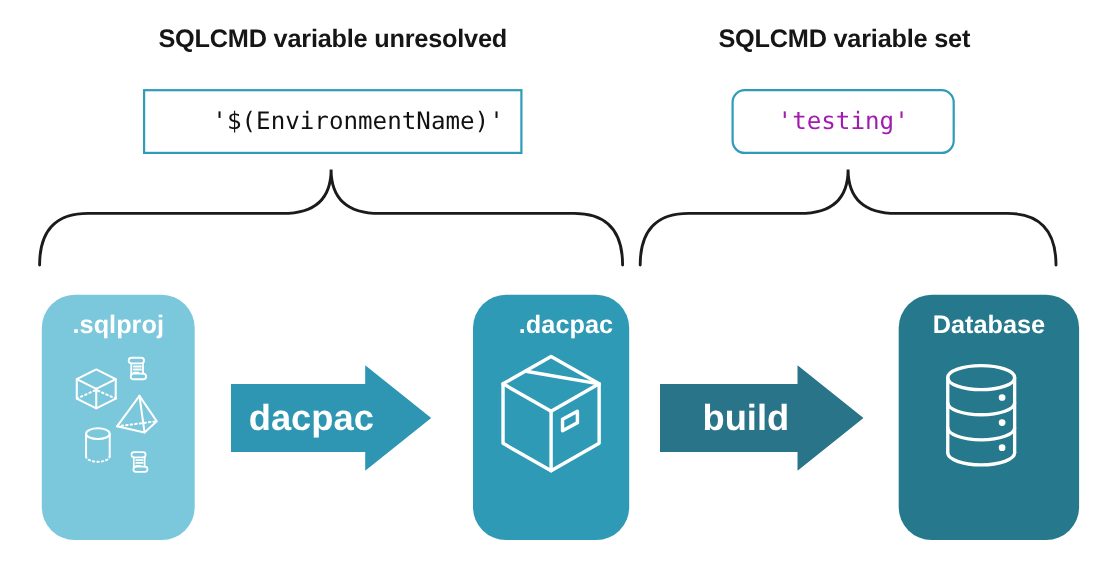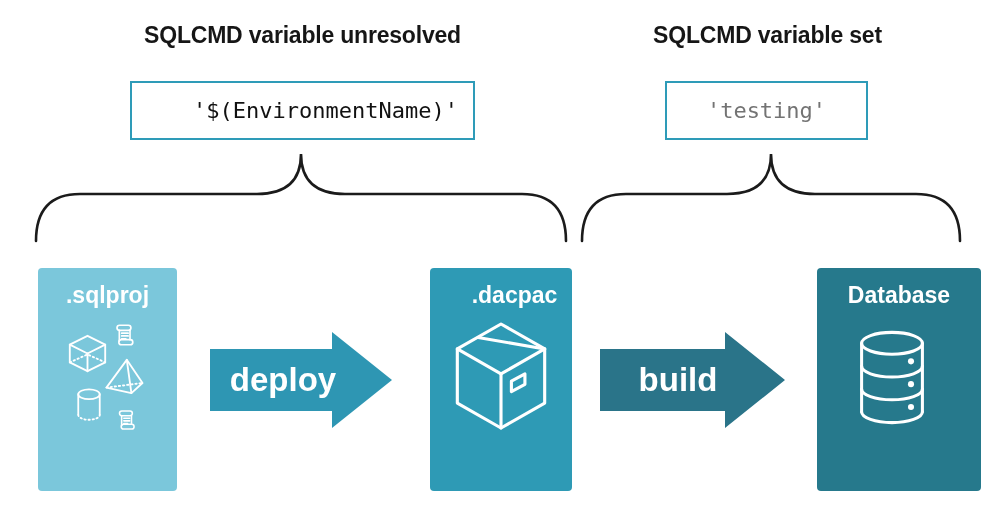--- a/index.html
+++ b/index.html
@@ -39,21 +39,21 @@
   }
   .code-box.left  { left: 130px; width: 345px; padding-left: 46px; }
   .code-box.right { left: 665px; width: 203px; }
   .brace { position: absolute; top: 150px; }
   .brace.left  { left: 32px; }
   .brace.right { left: 578px; }
   .card {
     position: absolute;
     top: 268px;
     height: 223px;
-    border-radius: 4px;
+    border-radius: 30px;
   }
   .card.sqlproj  { left: 38px;  width: 139px; }
   .card.dacpac   { left: 430px; width: 142px; }
   .card.database { left: 817px; width: 151px; }
   .card-title {
     position: absolute;
     top: 14px; left: 0; right: 0;
     text-align: center;
     font-size: 23px;
     font-weight: 700;
@@ -81,21 +81,21 @@
 </style>
 </head>
 <body>
 
 <div class="canvas">
 
   <div class="heading right" style="color: rgb(22, 22, 22);">SQLCMD variable set</div>
   <div class="heading left" style="color: rgb(22, 22, 22);">SQLCMD variable unresolved</div>
 
   <div class="code-box left" style="border-color: rgb(46, 155, 184); color: rgb(17, 17, 17);">'$(EnvironmentName)'</div>
-  <div class="code-box right" style="border-color: rgb(46, 155, 184); color: #737373;">'testing'</div>
+  <div class="code-box right" style="border-color: rgb(46, 155, 184); color: #a21caf; border-radius: 12px;">'testing'</div>
 
   <div class="brace left">
     <svg width="538" height="95" viewBox="0 0 538 95">
       <path d="M4 91 Q4 44 48 44 L225 44 Q269 44 269 4 Q269 44 313 44 L490 44 Q534 44 534 91" fill="none" stroke="#1b1b1b" stroke-width="2.6" stroke-linecap="round" style="stroke: rgb(27, 27, 27);"></path>
     </svg>
   </div>
   <div class="brace right">
     <svg width="386" height="95" viewBox="0 0 386 95">
       <path d="M4 91 Q4 44 48 44 L149 44 Q193 44 193 4 Q193 44 237 44 L338 44 Q382 44 382 91" fill="none" stroke="#1b1b1b" stroke-width="2.6" stroke-linecap="round" style="stroke: rgb(27, 27, 27);"></path>
     </svg>
@@ -157,21 +157,21 @@
           <path d="M12 12 h7 M12 15 h7 M12 18 h4.5"></path>
         </g>
       </svg>
     </div>
   </div>
 
   <div class="arrow build">
     <svg width="182" height="96" viewBox="0 0 182 96">
       <polygon points="0,17 122,17 122,0 182,48 122,96 122,79 0,79" style="fill: rgb(46, 150, 179);"></polygon>
     </svg>
-    <div class="arrow-label" style="color: rgb(255, 255, 255);">deploy</div>
+    <div class="arrow-label" style="color: rgb(255, 255, 255);">dacpac</div>
   </div>
 
   <div class="card dacpac" style="background-color: rgb(46, 154, 181);">
     <div class="card-title" style="color: rgb(255, 255, 255); padding-left: 27px;">.dacpac</div>
     <div class="mini-icon" style="left:19px; top:50px;">
       <svg width="104" height="116" viewBox="0 0 100 108">
         <g class="icon-stroke" stroke-width="3">
           <path d="M50 4 L92 28 V80 L50 104 L8 80 V28 Z"></path>
           <path d="M8 28 L50 52 L92 28"></path>
           <path d="M50 52 V104"></path>

